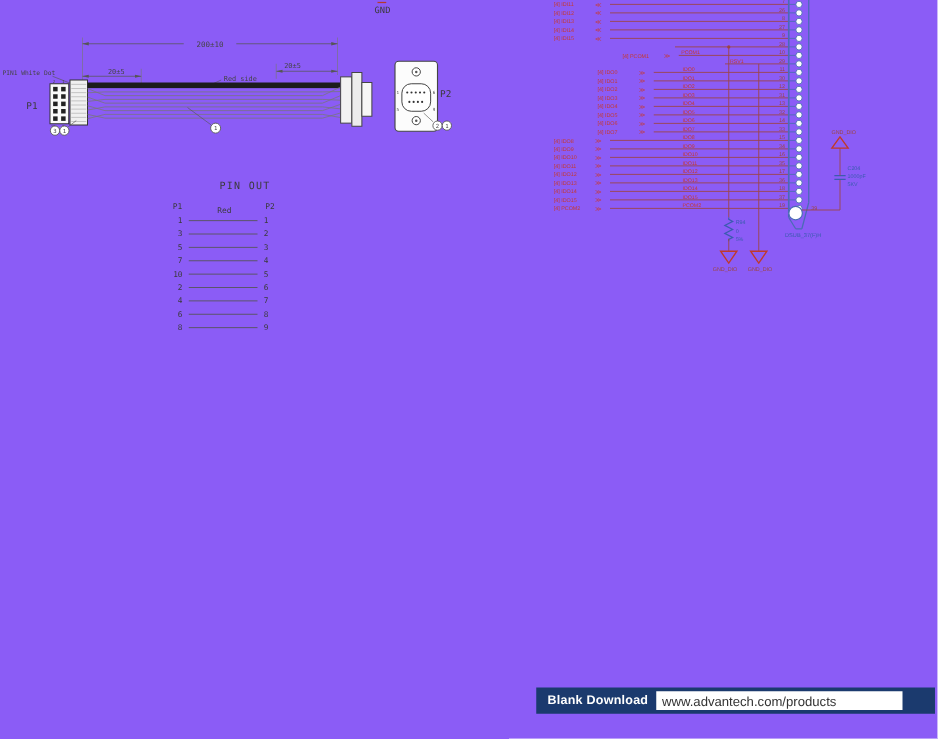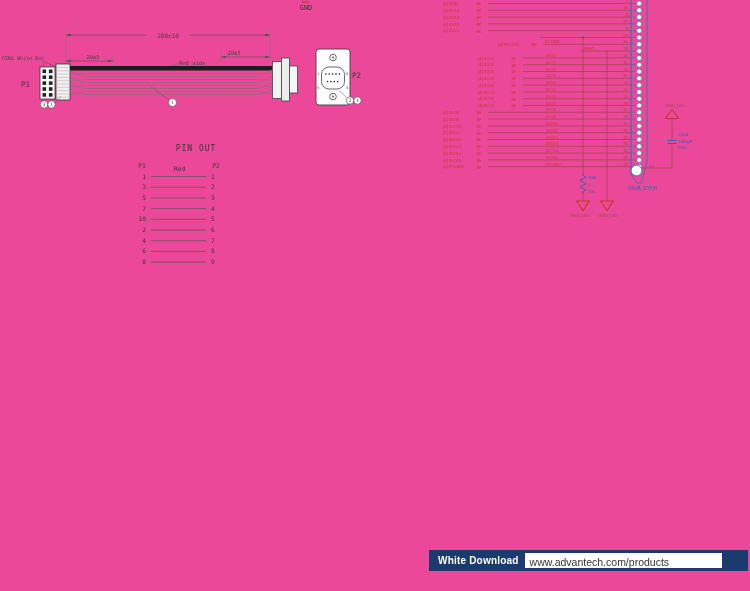--- a/index.html
+++ b/index.html
@@ -1,16 +1,16 @@
 <!DOCTYPE html>
 <html><head>
 <meta charset="utf-8">
 <style>
   html,body{margin:0;padding:0;background:#fff;}
-  #page{position:relative;width:750px;height:591px;background:#ec4899;overflow:hidden;
+  #page{position:relative;width:750px;height:591px;background:#8b5cf6;overflow:hidden;
         font-family:"Liberation Sans",sans-serif;}
   svg{position:absolute;overflow:visible;}
   #cable-svg{left:0;top:0;}
   #schematic-svg{left:440px;top:0;}
   .cad{font-family:"DejaVu Sans Mono",monospace;fill:#3a3a3a;}
   .dim{font-family:"DejaVu Sans Mono",monospace;fill:#444;}
   .sch{font-family:"Liberation Sans",sans-serif;}
   .notes{position:absolute;left:4px;top:281px;font-size:7.5px;line-height:9.6px;color:#222;
          font-family:"Liberation Sans",sans-serif;}
   .footer-bar{position:absolute;left:429px;top:550px;width:319px;height:21px;background:#1b3a6e;
@@ -400,18 +400,18 @@
     <line x1="227.5" y1="143.5" x2="236.5" y2="143.5" stroke="#3b5bb0" stroke-width="1"></line>
     <line x1="232" y1="118.5" x2="232" y2="140.5" stroke="#9c4545" stroke-width="0.7"></line>
     <text x="238" y="136" class="sch" font-size="4.3" fill="#3b5bb0">C204</text>
     <text x="238" y="142.5" class="sch" font-size="4.3" fill="#3b5bb0">1000pF</text>
     <text x="238" y="149" class="sch" font-size="4.3" fill="#3b5bb0">5KV</text>
     <polygon points="232,109.5 225.5,118.5 238.5,118.5" fill="none" stroke="#c0392b" stroke-width="1.1"></polygon>
     <text x="235" y="107" class="sch" font-size="4.3" fill="#9c4545" text-anchor="middle">GND_DIO</text>
   </svg>
 
   <div class="footer-bar" style="background: rgb(27, 58, 110);">
-    <span class="dl">White Download</span>
+    <span class="dl">Blank Download</span>
     <span class="url-box">
         <span>www.advantech.com/products</span>
       </span>
   </div>
 </div>
 
 </body></html>

